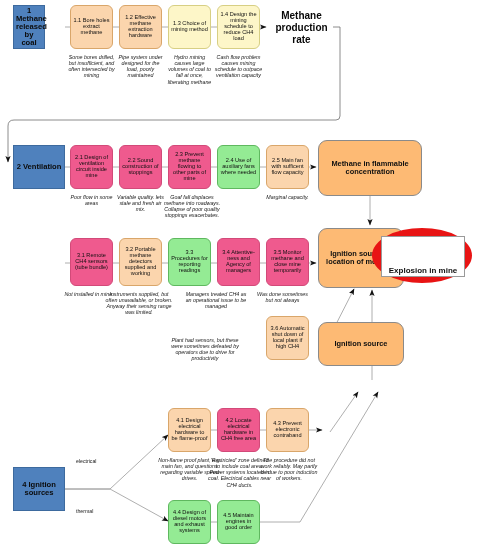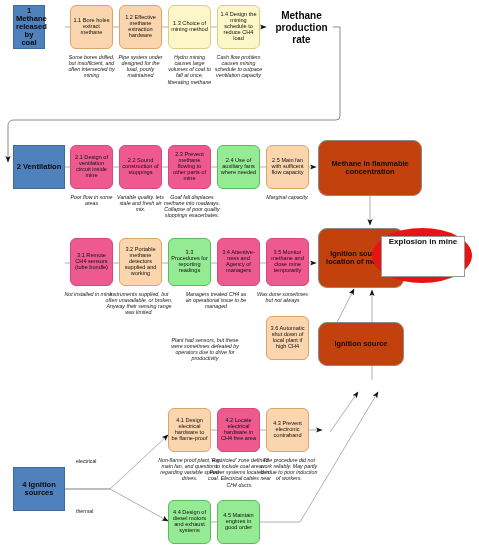--- a/index.html
+++ b/index.html
@@ -12,34 +12,34 @@
         justify-content:center;text-align:center;border:1px solid #7a7a7a;
         border-radius:6px;padding:1px 2px;line-height:1.06;}
   .node .txt{display:block;width:100%;}
 
   .hdr{background:#4f81bd;border:1px solid #3d6a9e;border-radius:0;
        font-weight:bold;font-size:7.6px;color:#0b0b0b;}
   .orange{background:#fbd5ad;border-color:#d9a66a;}
   .cream{background:#fdf6c8;border-color:#d7cf84;}
   .pink{background:#ef5a8e;border-color:#d24a79;}
   .green{background:#94eb94;border-color:#5fb85f;}
-  .plain{background:#c2410c;border-color:#8a8a8a;border-radius:9px;font-weight:bold;}
+  .plain{background:#fdba74;border-color:#8a8a8a;border-radius:9px;font-weight:bold;}
 
   .node.cell{font-size:5.6px;}
   .note{position:absolute;font-style:italic;font-size:5.3px;line-height:1.16;
         text-align:center;color:#1a1a1a;}
   .freelabel{position:absolute;font-size:5.2px;color:#1a1a1a;}
   .bigtext{position:absolute;font-weight:bold;font-size:10px;text-align:center;
            line-height:1.22;color:#080808;}
 
   #explosion{position:absolute;left:372px;top:228px;width:100px;height:55px;}
   #expl-ellipse{position:absolute;left:0;top:0;width:100px;height:55px;border-radius:50%;
                 background:#e81414;}
   #expl-box{position:absolute;left:9px;top:8px;width:82px;height:39px;background:#ffffff;
-            border:1px solid #9a9a9a;display:flex;align-items:flex-start;justify-content:center;
+            border:1px solid #9a9a9a;display:flex;align-items:flex-end;justify-content:center;
             text-align:center;font-weight:bold;font-size:8px;line-height:1.2;}
 </style>
 </head>
 <body>
 
 <div id="stage">
 
   <svg id="wires" viewBox="0 0 479 550" xmlns="http://www.w3.org/2000/svg">
     <defs>
       <marker id="ah" markerWidth="7" markerHeight="7" refX="6" refY="3.0" orient="auto" markerUnits="userSpaceOnUse">

